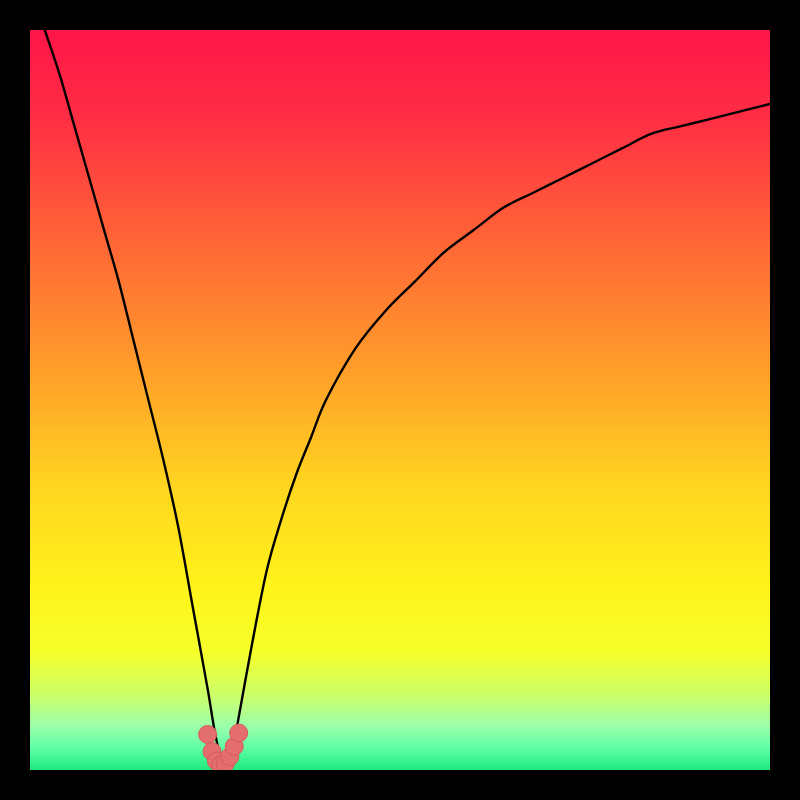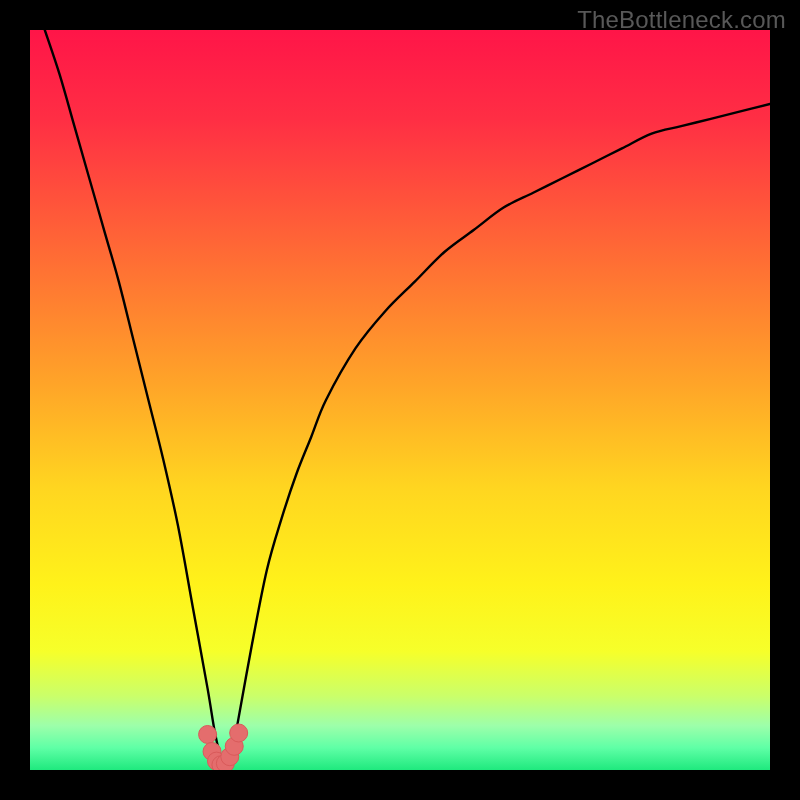--- a/index.html
+++ b/index.html
@@ -33,21 +33,20 @@
     color: #585858;
     font-size: 24px;
     font-weight: 500;
     letter-spacing: 0.2px;
   }
 </style>
 </head>
 <body>
 
 <div class="frame">
-  <div class="watermark">TheBottleneck.com</div>
   <svg class="plot" viewBox="0 0 740 740" preserveAspectRatio="none">
     <defs>
       <linearGradient id="bg-grad" x1="0" y1="0" x2="0" y2="1">
           <stop offset="0%" stop-color="#ff1548"></stop>
           <stop offset="12%" stop-color="#ff2e44"></stop>
           <stop offset="30%" stop-color="#ff6a35"></stop>
           <stop offset="48%" stop-color="#ffa528"></stop>
           <stop offset="62%" stop-color="#ffd620"></stop>
           <stop offset="75%" stop-color="#fff21a"></stop>
           <stop offset="84%" stop-color="#f6ff2a"></stop>

